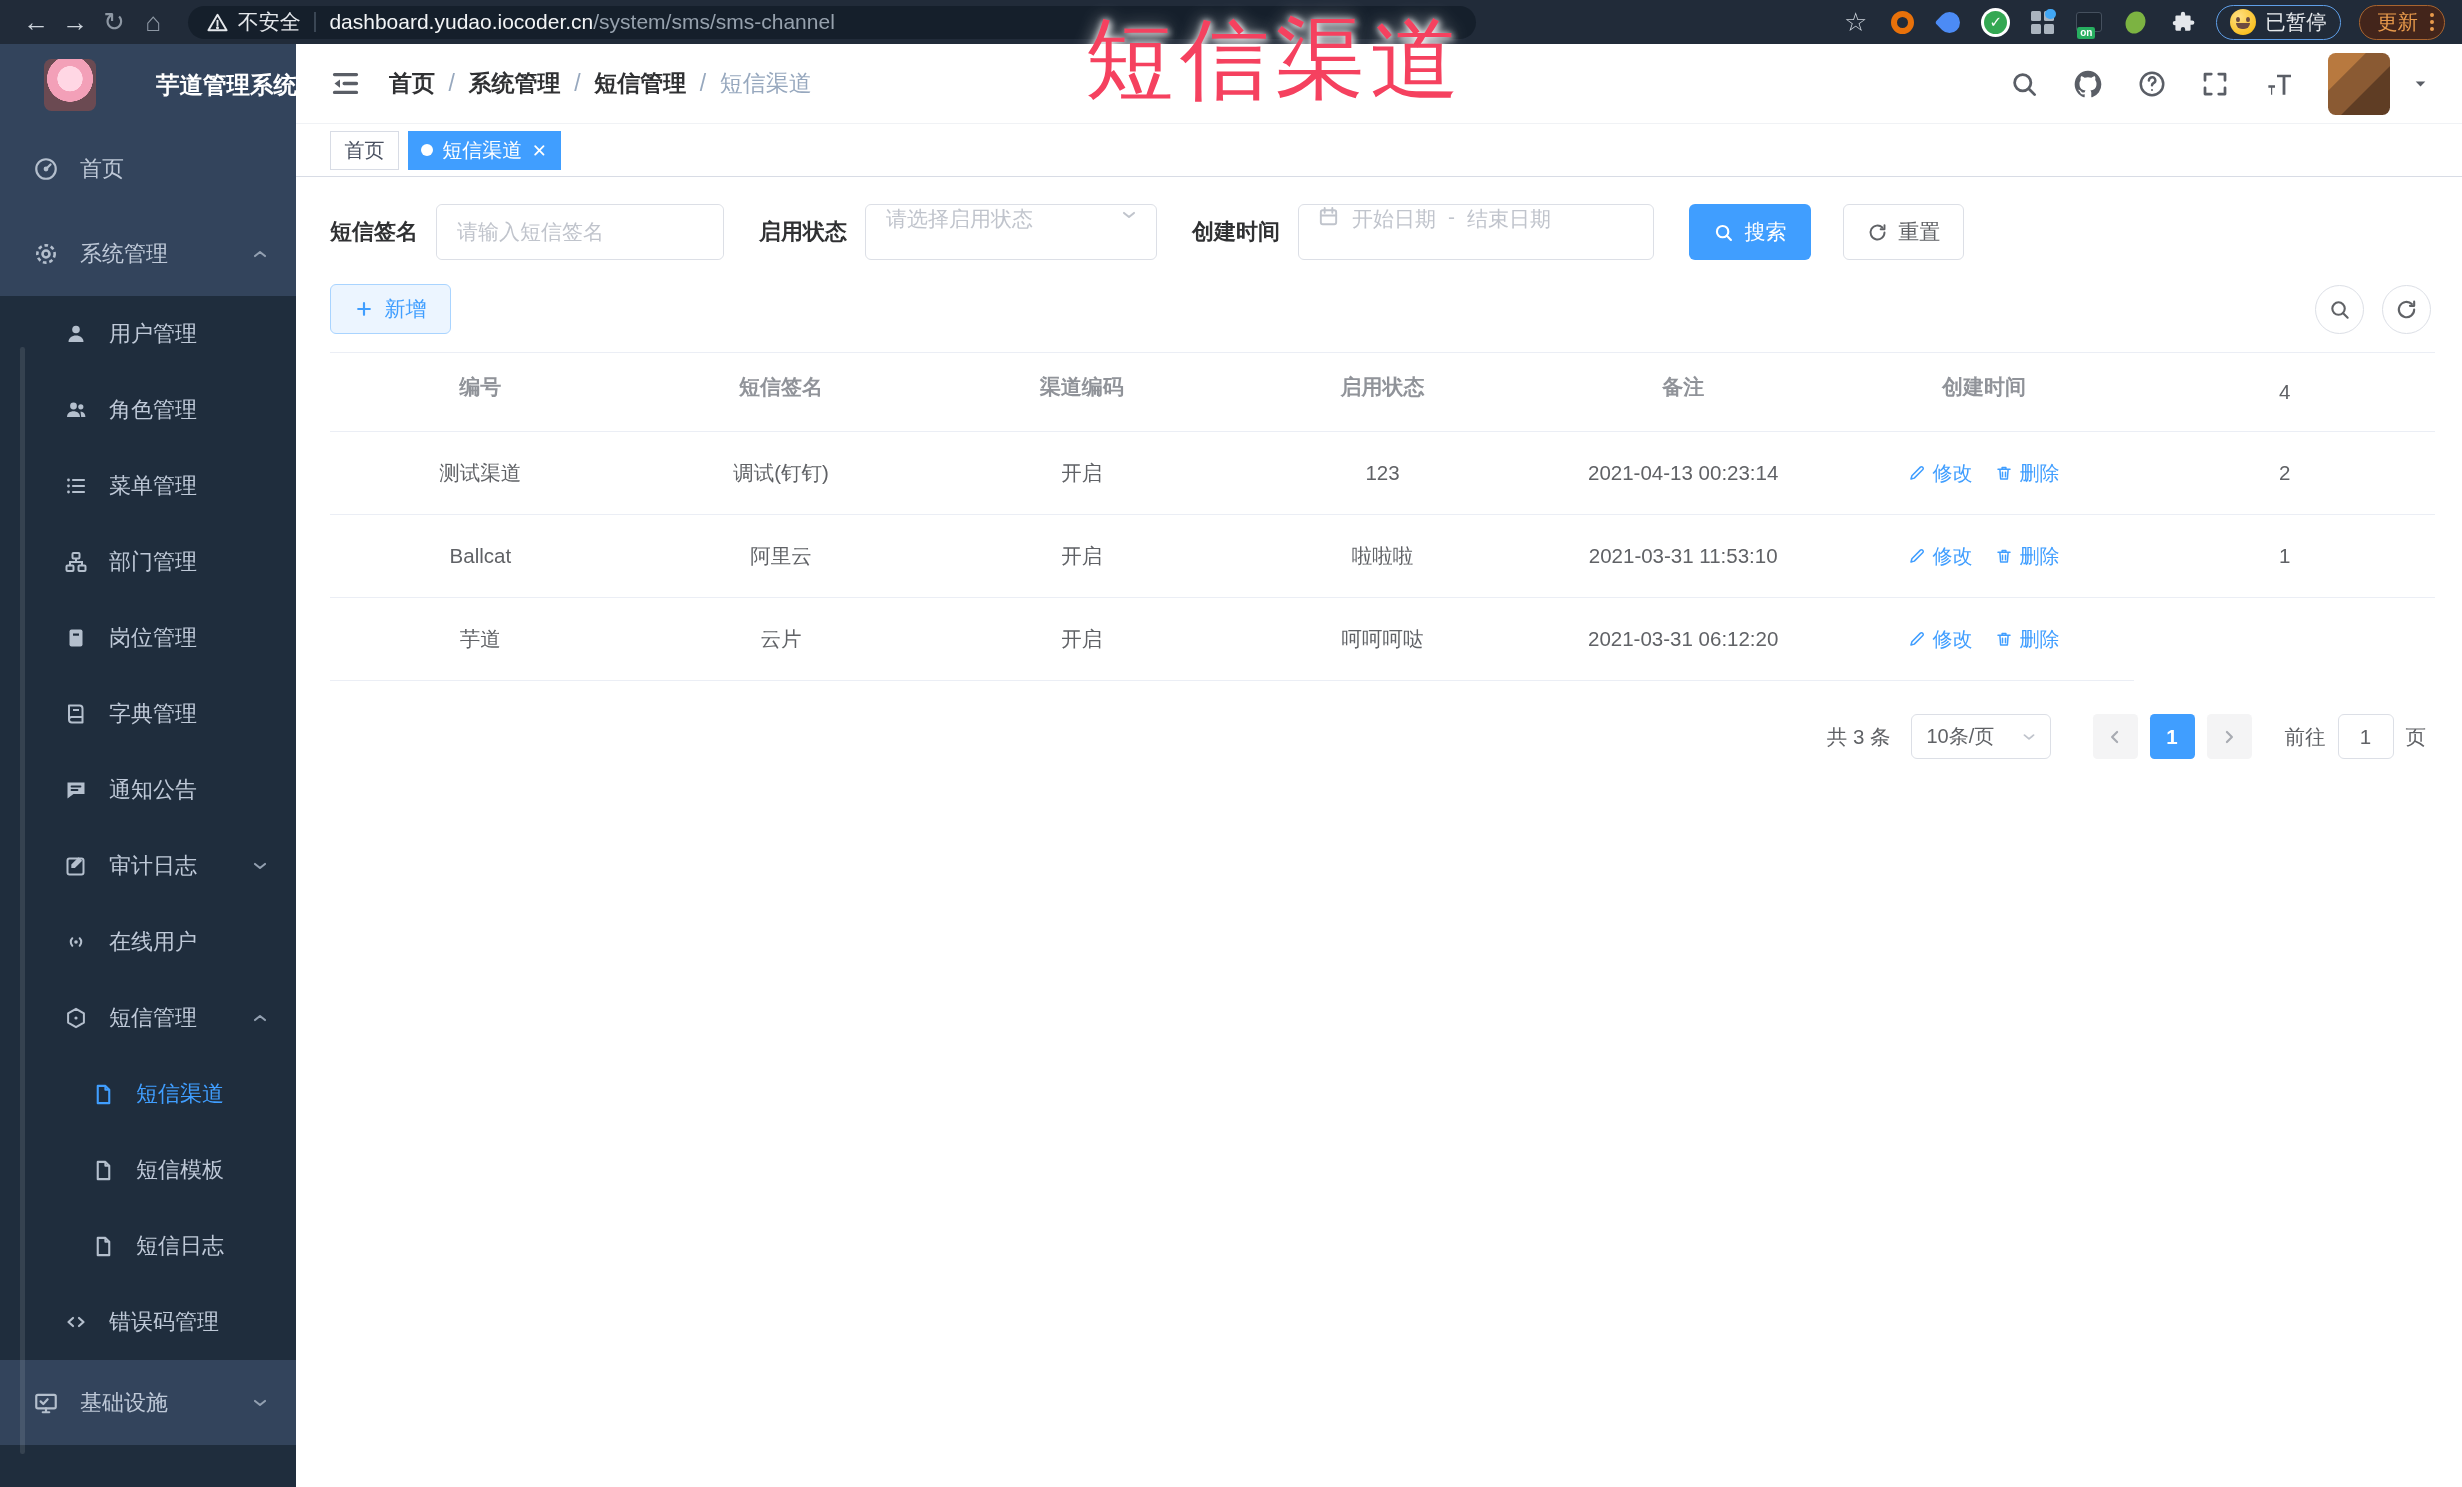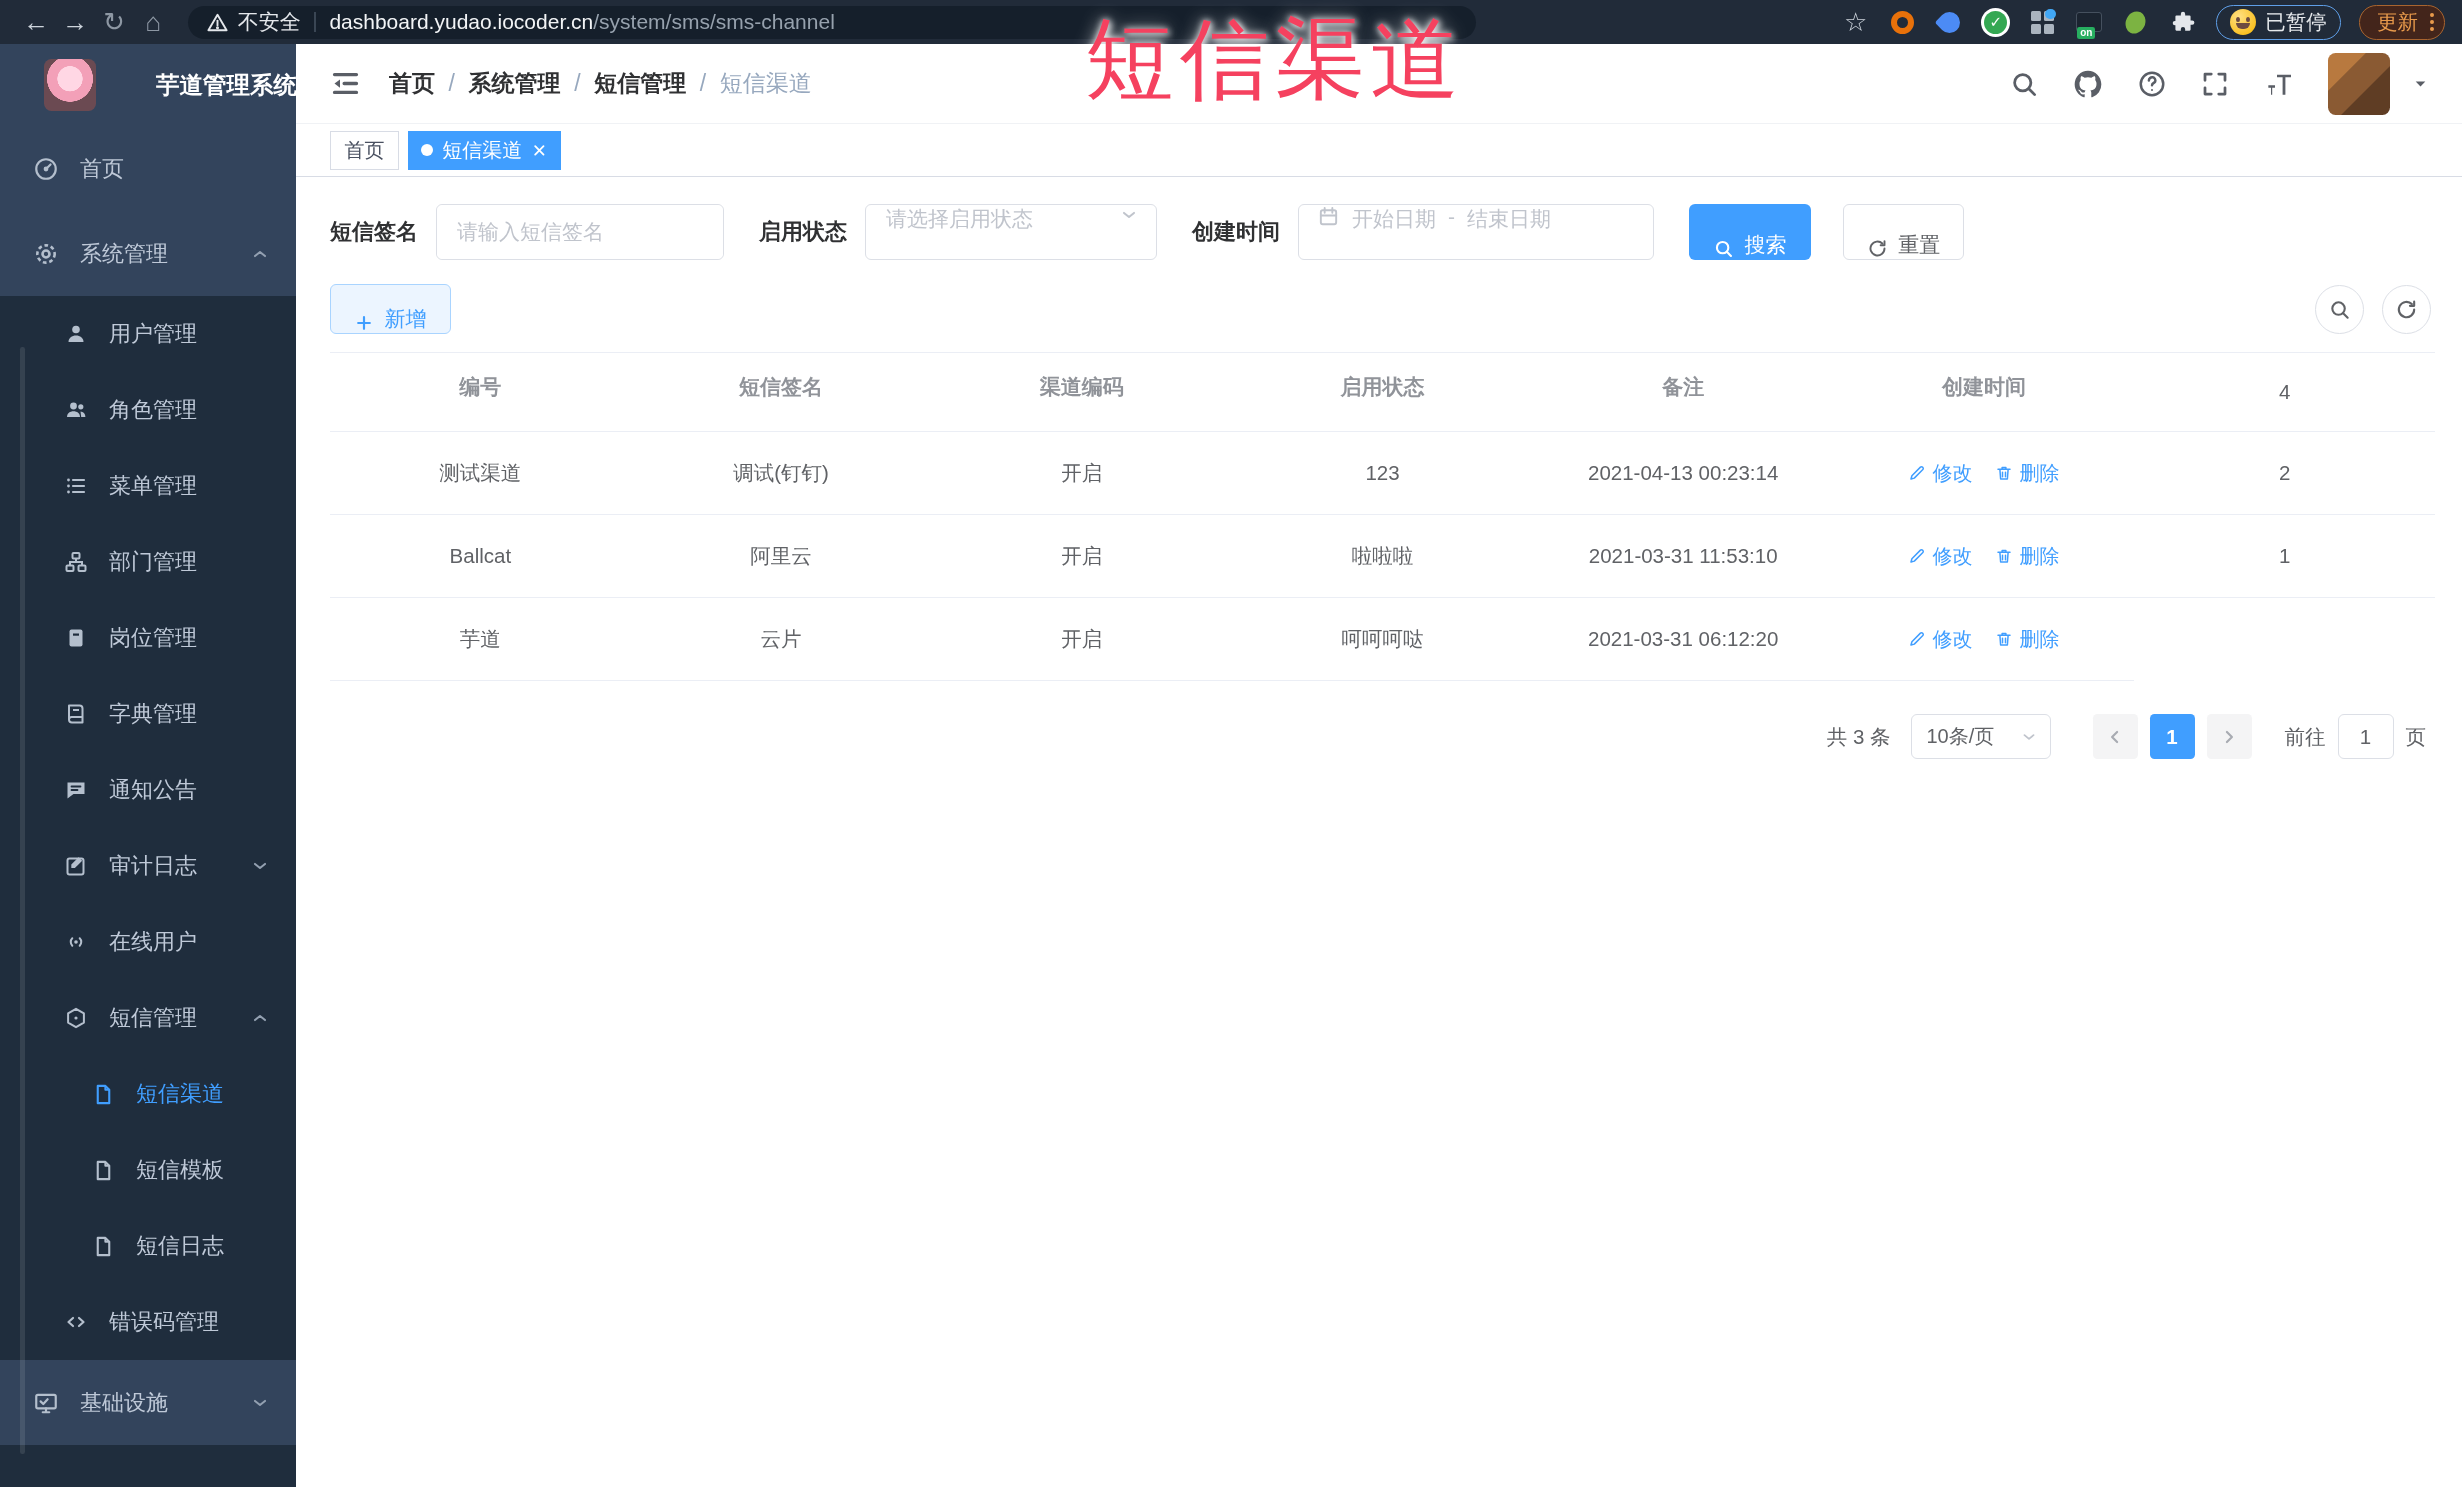--- a/index.html
+++ b/index.html
@@ -97,21 +97,21 @@
   .f-label { font-size:22px; font-weight:700; color:#303133; margin-right:18px; white-space:nowrap; }
   .ctl { height:56px; border:0.8px solid #dcdfe6; border-radius:6px; background:#fff; display:flex;
     align-items:flex-start; font-size:21px; color:#c0c4cc; }
   .ctl input { border:none; outline:none; width:100%; height:100%; font-size:21px; color:#606266;
     border-radius:6px; padding:0 20px; font-family:inherit; }
   .ctl input::placeholder { color:#c0c4cc; }
   .ctl.sign { width:288px; margin-right:35px; }
   .ctl.status { width:292px; padding:0 16.7px 0 20px; margin-right:35px; justify-content:space-between; cursor:pointer; }
   .ctl.date { width:356px; padding:0 18px; margin-right:35px; gap:12px; cursor:pointer; }
   .ctl.date .dsep { color:#c0c4cc; }
-  .btn { height:56px; border-radius:6px; font-size:21px; display:inline-flex; align-items:flex-end;
+  .btn { height:56px; border-radius:6px; font-size:21px; display:inline-flex; align-items:center;
     padding:0 23px; cursor:pointer; border:0.8px solid transparent; white-space:nowrap; }
   .btn .bico { display:inline-flex; margin-right:10.6px; }
   .btn-primary { background:#409eff; color:#fff; }
   .btn-default { background:#fff; border-color:#dcdfe6; color:#606266; margin-left:32px; }
   .btn-plain { height:50px; background:#ecf5ff; border-color:#a9d4ff; color:#409eff; }
   .toolbar-row { display:flex; align-items:center; margin-bottom:18px; }
   .tb-right { margin-left:auto; display:flex; gap:18px; padding-right:4.5px; }
   .circle-btn { width:49px; height:49px; border-radius:50%; border:0.8px solid #dcdfe6; background:#fff;
     color:#606266; display:flex; align-items:center; justify-content:center; cursor:pointer; }
 

